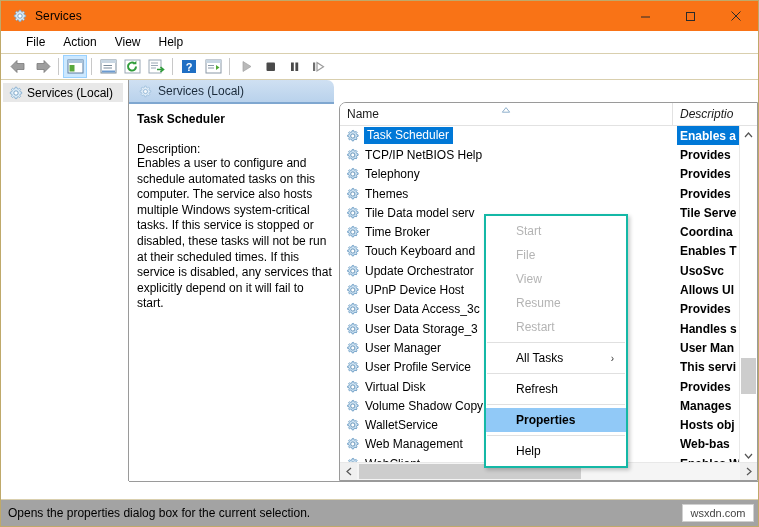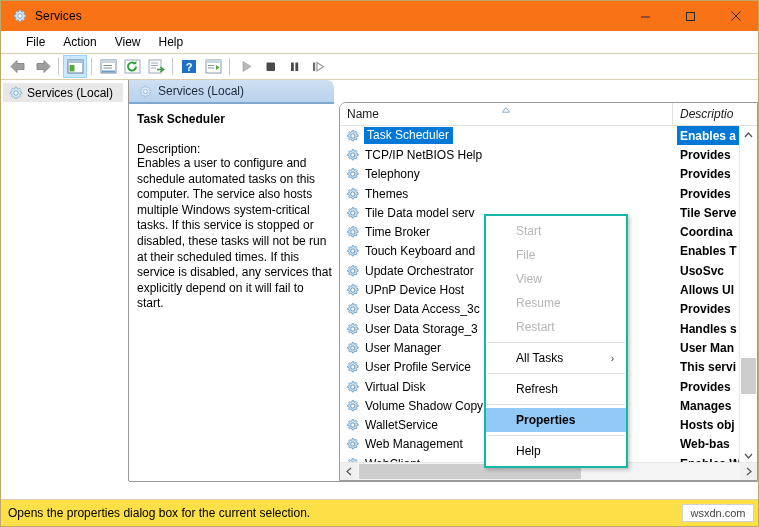--- a/index.html
+++ b/index.html
@@ -296,21 +296,21 @@
   }
   .btab .slash-l { left: 2px; transform: skewX(-18deg); }
   .btab .slash-r { right: 2px; transform: skewX(-18deg); }
   #tab-extended { left: 4px; }
   #tab-standard { left: 80px; }
 
   
   .statusbar {
     position: absolute; left: 0; top: 498px;
     width: 757px; height: 27px;
-    background: #fde047;
+    background: #a3a3a3;
     border-top: 1px solid #d9cfae;
     box-sizing: border-box;
     display: flex; align-items: center;
   }
   .status-text {
     font-size: 12px; color: #000; padding-left: 7px;
   }
   .watermark {
     position: absolute; right: 4px; top: 4px;
     width: 72px; height: 18px;

